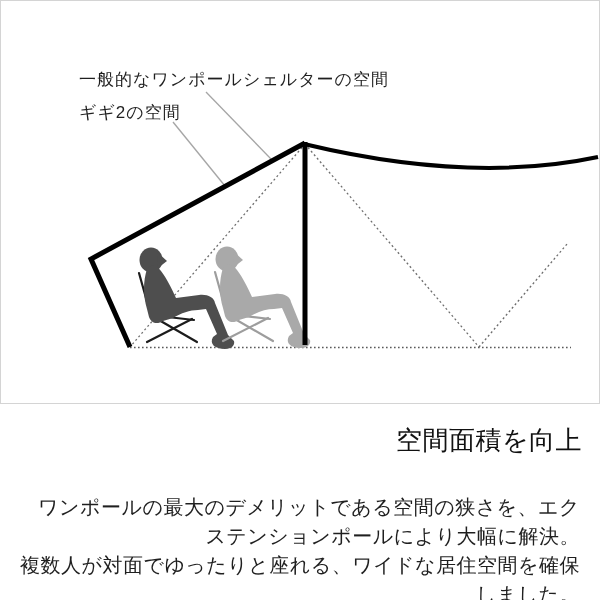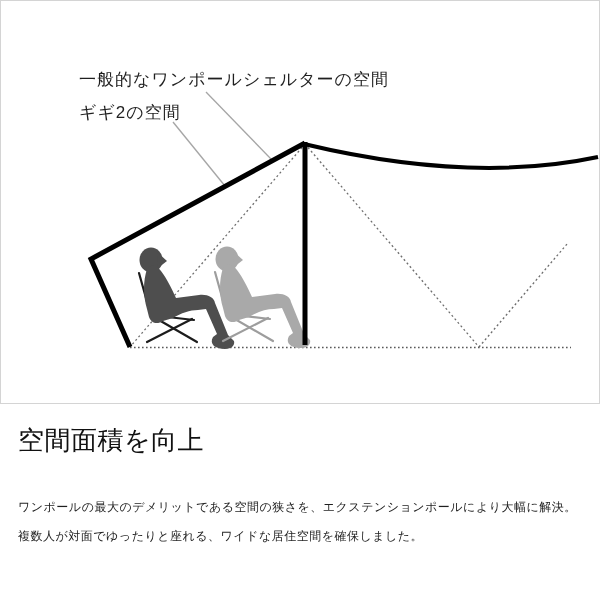--- a/index.html
+++ b/index.html
@@ -3,20 +3,21 @@
 <meta charset="utf-8">
 <style>
   html,body{margin:0;padding:0;background:#fff;}
   .page{
     position:relative;
     width:600px;height:600px;
     background:#fff;
     overflow:hidden;
     font-family:"Liberation Sans","DejaVu Sans",sans-serif;
     color:#1f1f1f;
+    text-align:right;
   }
   .diagram-box{
     box-sizing:border-box;
     width:600px;height:404px;
     border:1px solid #d4d4d4;
     background:#fff;
   }
   .diagram-box svg{display:block;}
   .svg-label{
     font-family:"Liberation Sans","DejaVu Sans",sans-serif;
@@ -28,21 +29,21 @@
     margin:21px 18px 0 18px;
     font-size:26px;
     line-height:1.2;
     font-weight:400;
     color:#111;
     letter-spacing:0.5px;
   }
   p.section-paragraph{
     width:562px;
     margin:0 18px;
-    font-size:12px;
+    font-size:20px;
     line-height:29px;
     letter-spacing:0.5px;
     color:#1f1f1f;
   }
   p.section-paragraph.first{margin-top:37px;}
 </style>
 </head>
 <body>
 
 <div class="page">

